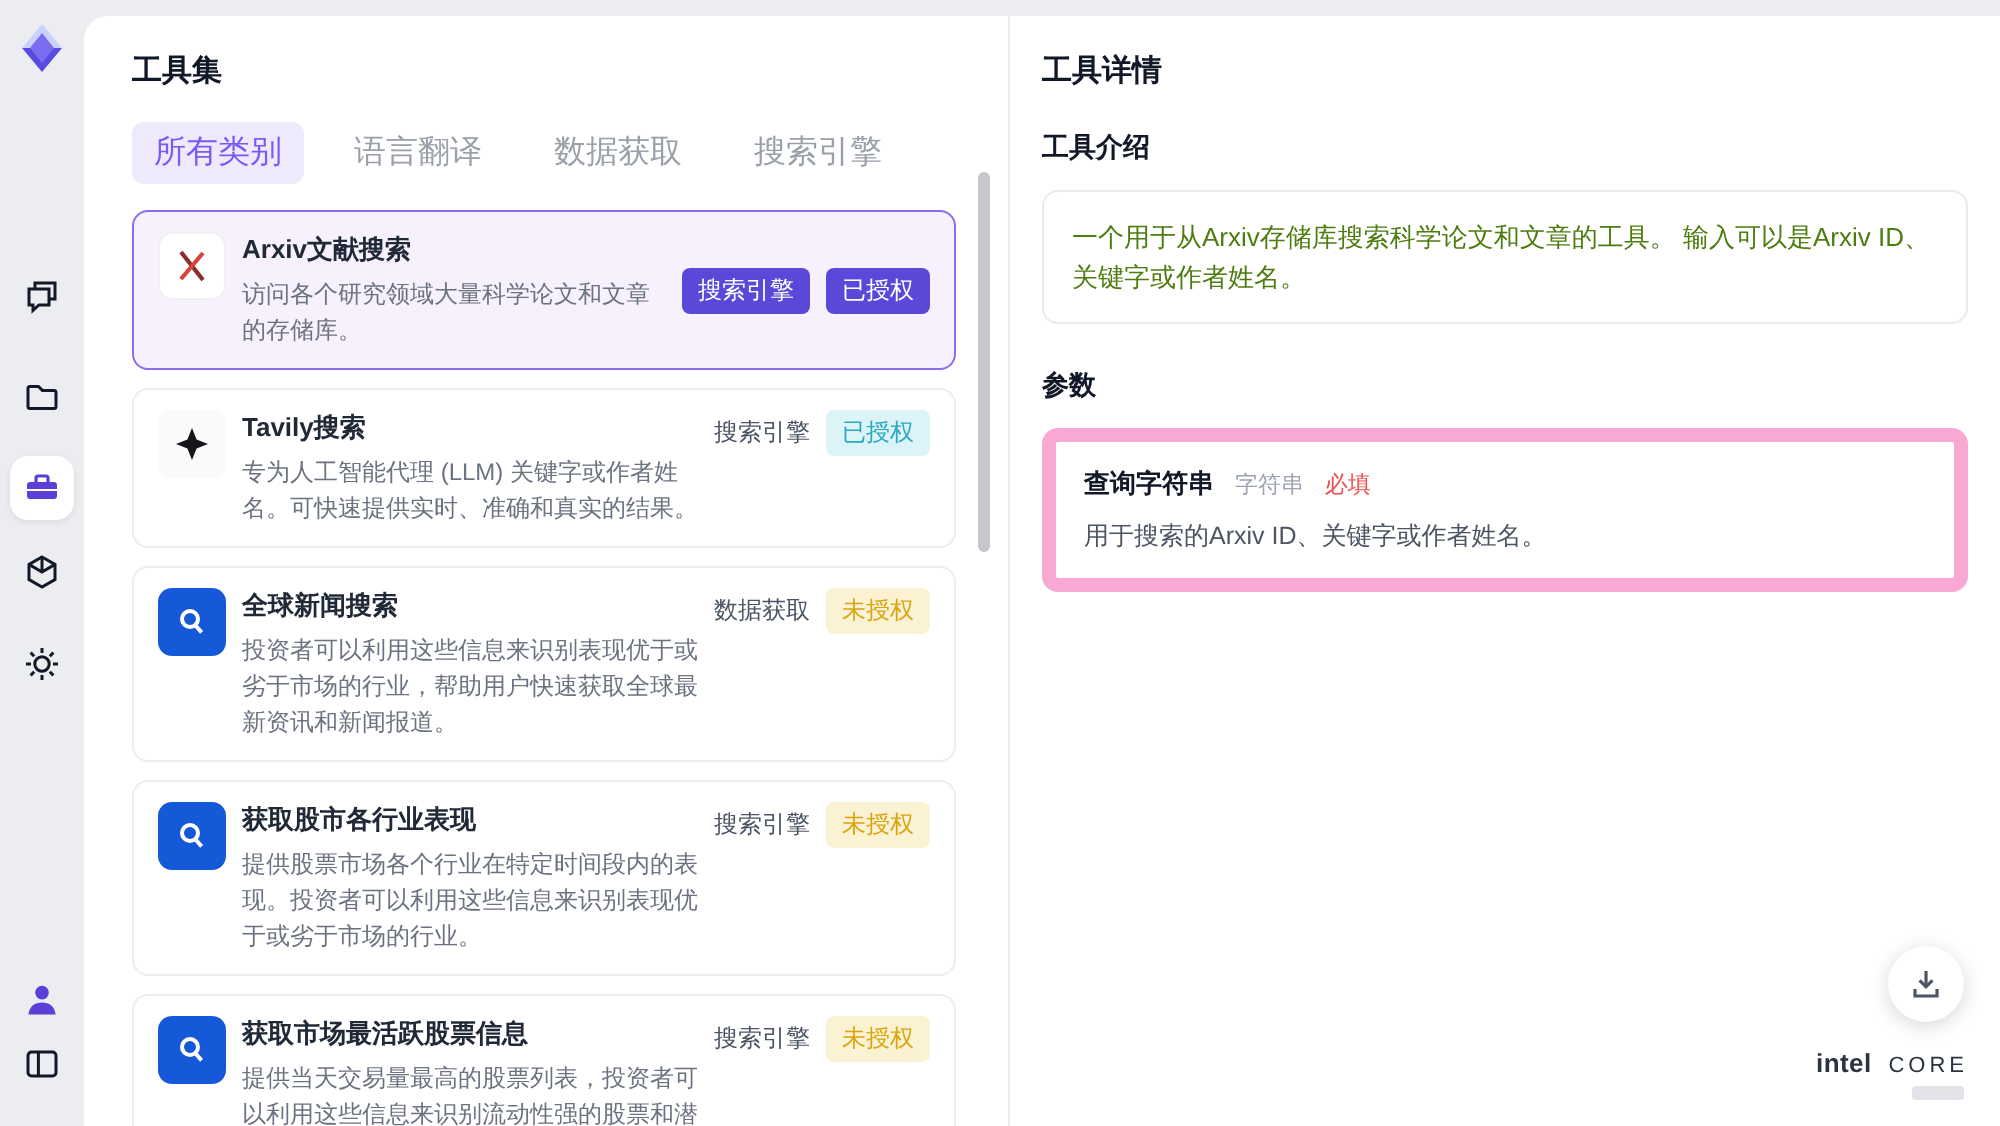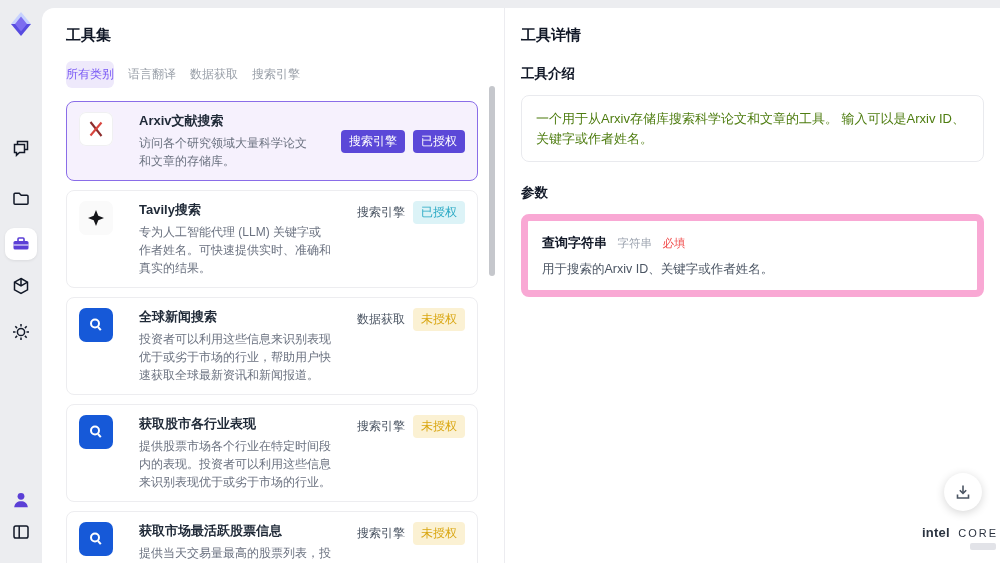--- a/index.html
+++ b/index.html
@@ -15,25 +15,25 @@
   .active-slot { position:absolute; left:5px; top:228px; width:32px; height:32px; background:#ffffff;
                  border-radius:9px; display:flex; align-items:center; justify-content:center;
                  box-shadow:0 1px 3px rgba(0,0,0,.08); cursor:pointer; }
   
   .main { position:absolute; left:42px; top:8px; right:0; bottom:0; background:#ffffff;
           border-top-left-radius:12px; display:flex; overflow:hidden; }
   
   .list-panel { width:463px; flex:none; border-right:1px solid #ececf0; padding:18px 0 0 24px; position:relative; }
   .page-title { font-size:15px; font-weight:bold; color:#111827; margin-bottom:16px; }
   .tabs { display:flex; align-items:center; gap:14px; margin-bottom:13px; }
-  .tab { font-size:12px; color:#9aa0a9; padding:5px 0; border-radius:6px; white-space:nowrap; cursor:pointer; }
+  .tab { font-size:16px; color:#9aa0a9; padding:5px 11px; border-radius:6px; white-space:nowrap; cursor:pointer; }
   .tab.active { background:#eee9fb; color:#7a5af5; }
   .cards { width:412px; display:flex; flex-direction:column; gap:9px; height:467px; overflow:hidden; }
   .card { border:1px solid #ededf0; border-radius:8px; background:#fff; padding:10px 12px;
-          display:flex; gap:26px; align-items:flex-start; flex:none; cursor:pointer; }
+          display:flex; gap:8px; align-items:flex-start; flex:none; cursor:pointer; }
   .card.selected { border:1.5px solid #8a6de8; background:#f6f1fd; }
   .tool-icon { width:34px; height:34px; border-radius:7px; flex:none; display:flex;
                align-items:center; justify-content:center; }
   .ti-white { background:#ffffff; box-shadow:0 0 0 1px #f0f0f2 inset; }
   .ti-light { background:#fafafa; }
   .ti-blue  { background:#1659d8; }
   .card-text { flex:1; min-width:0; max-width:246px; }
   .card-title { font-size:13px; font-weight:bold; color:#1f2937; margin-bottom:4px; }
   .card-desc { font-size:12px; color:#6b7280; line-height:1.5; }
   .card-badges { margin-left:auto; display:flex; gap:8px; align-items:center; flex:none; }
@@ -54,21 +54,21 @@
   .param-box { border:7px solid #f9a8d4; border-radius:8px; padding:12px 14px; }
   .param-head { margin-bottom:9px; }
   .param-name { font-size:13px; font-weight:bold; color:#111827; }
   .param-type { font-size:11.5px; color:#9ca3af; margin-left:6px; }
   .param-req  { font-size:11.5px; color:#f14c4c; margin-left:6px; }
   .param-desc { font-size:12.5px; color:#4b5563; }
   
   .fab { position:absolute; right:18px; bottom:52px; width:38px; height:38px; border-radius:50%;
          background:#ffffff; box-shadow:0 2px 10px rgba(0,0,0,.16); display:flex; align-items:center;
          justify-content:center; cursor:pointer; z-index:6; }
-  .intel { position:absolute; right:2px; bottom:13px; text-align:right; z-index:6; }
+  .intel { position:absolute; right:16px; bottom:13px; text-align:right; z-index:6; }
   .intel-line { white-space:nowrap; color:#2b3340; }
   .intel-word { font-size:13px; font-weight:bold; letter-spacing:.2px; }
   .core-word { font-size:11px; font-weight:400; letter-spacing:2px; margin-left:4px; }
   .intel-sub { width:26px; height:7px; background:#e2e3e8; border-radius:2px; margin:2px 2px 0 auto; }
 </style>
 </head>
 <body>
 
 <div class="rail">
   <div class="icon-slot" style="top:10px">

